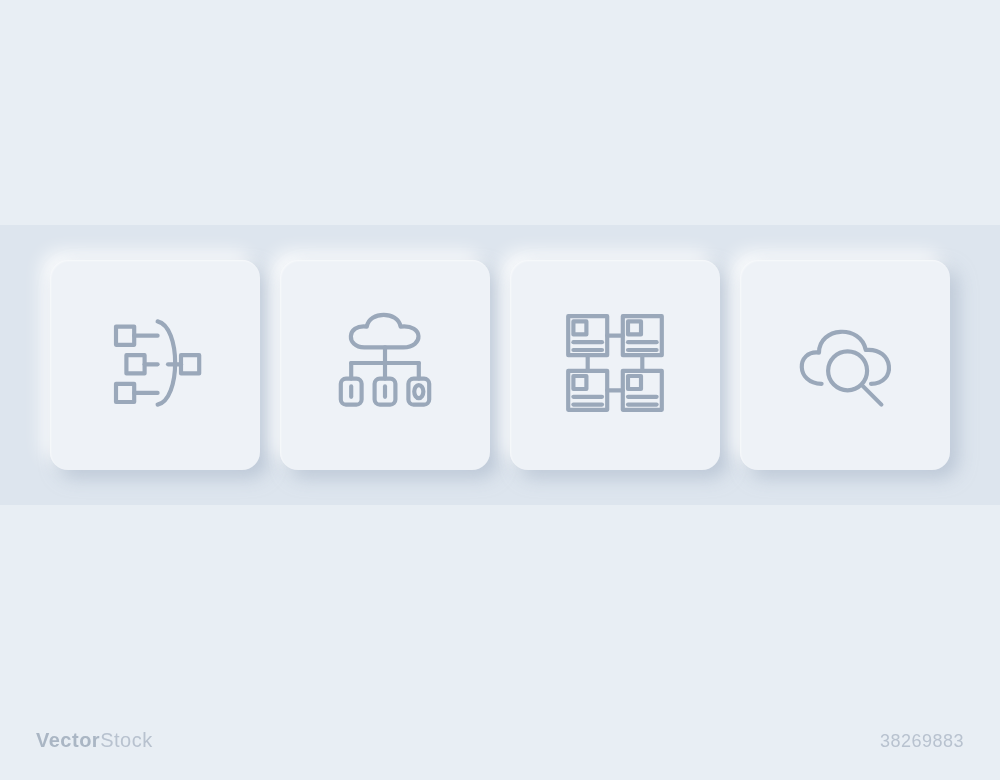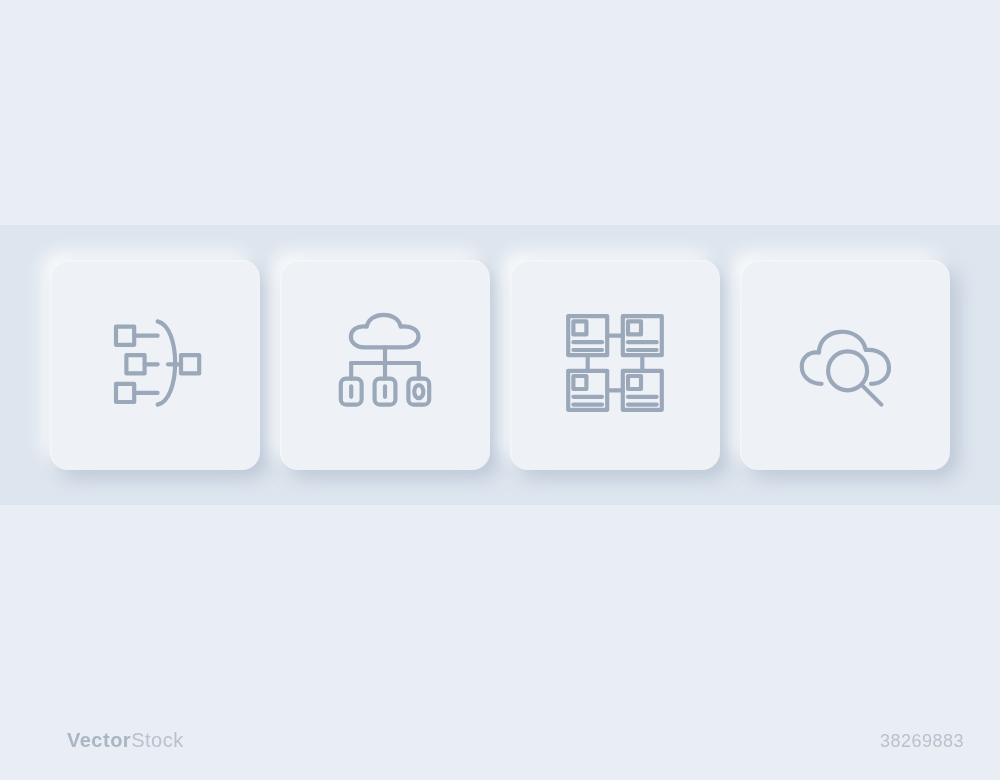--- a/index.html
+++ b/index.html
@@ -47,21 +47,21 @@
     stroke-linejoin: round;
   }
   .watermark-left {
     position: absolute;
     bottom: 28px;
     left: 36px;
     font-size: 20px;
     color: #b8c2cf;
     letter-spacing: 0.5px;
   }
-  .watermark-left .bold { font-weight: 700; color:#aab6c4;margin-left:31px;}
+  .watermark-left .bold { font-weight: 700; color:#aab6c4;}
   .watermark-right {
     position: absolute;
     bottom: 28px;
     right: 36px;
     font-size: 18px;
     color: #b8c2cf;
     letter-spacing: 0.5px;
     margin-left: 36px;
   }
 </style>

